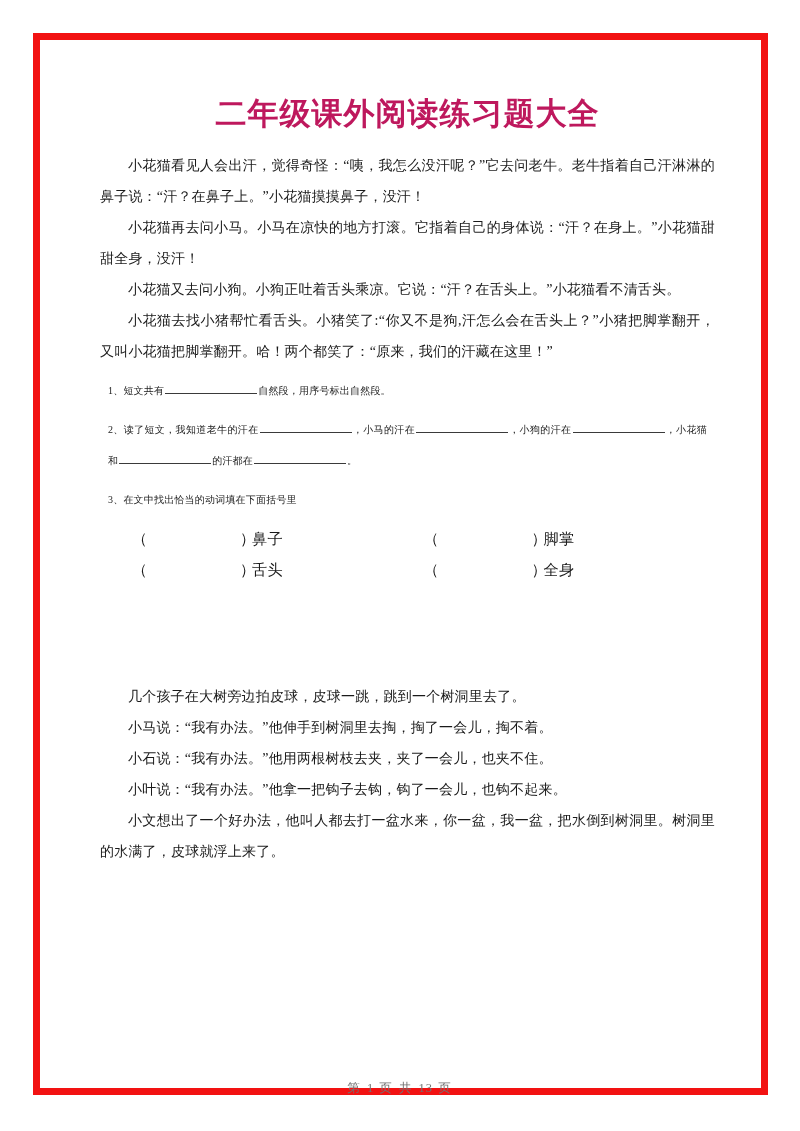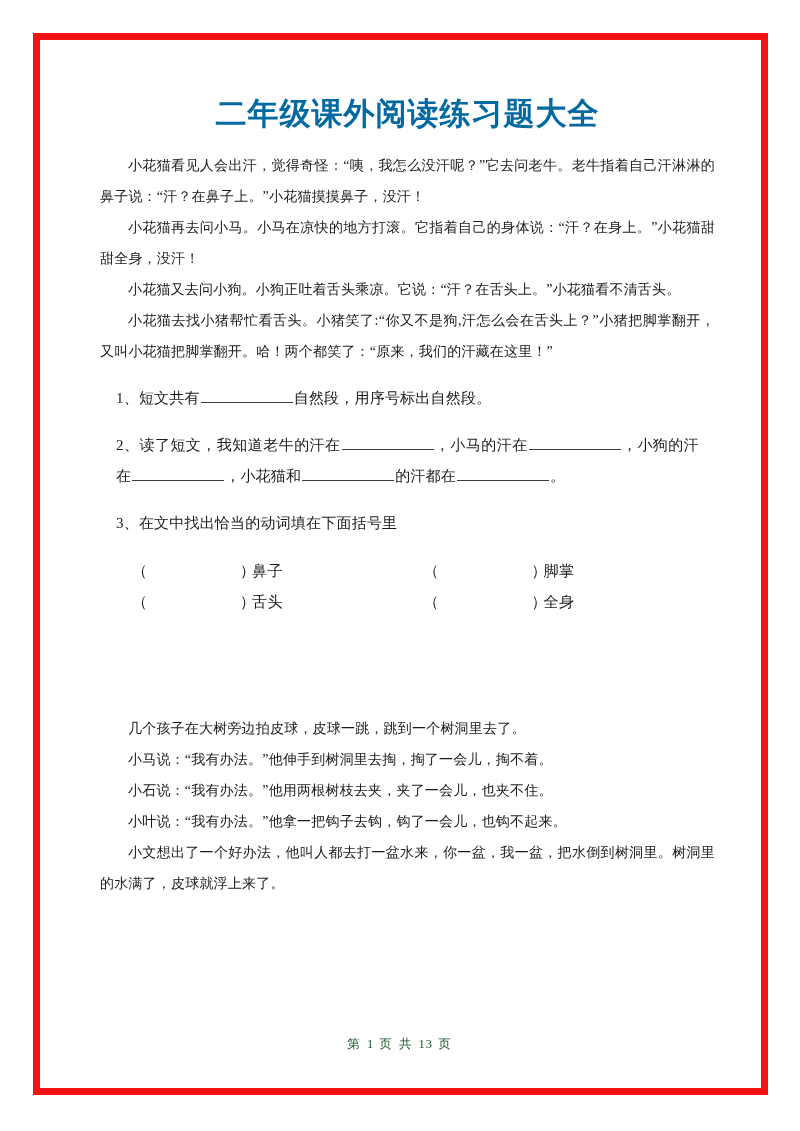--- a/index.html
+++ b/index.html
@@ -55,23 +55,23 @@
     line-height: 31px;
     text-align: justify;
     text-justify: inter-ideograph;
     margin: 0;
     text-indent: 2em;
     letter-spacing: 0.2px;
   }
 
   
   .qline {
-    font-size: 15px;
+    font-size: 10px;
     line-height: 31px;
-    margin: 16px;
+    margin: 8px;
     text-indent: 0;
     text-align: left;
     letter-spacing: 0.2px;
     white-space: normal;
     font-family: Liberation Serif, serif;
   }
   .qline.wrap {
     text-align: justify;
     text-justify: inter-ideograph;
   }
@@ -105,37 +105,37 @@
   .bracket-label { margin-left: 4px; }
 
   
   .gap-block { height: 96px; }
 
   
   #page-footer {
     position: absolute;
     left: 0;
     right: 0;
-    top: 1036px;
+    top: 1080px;
     text-align: center;
     font-size: 12.5px;
-    color: #14532d;
+    color: #737373;
     letter-spacing: 2px;
     font-family: "Liberation Serif", "DejaVu Serif", serif;
   }
   #page-footer .num { letter-spacing: 1px; }
 </style>
 </head>
 <body>
 
 <div id="page-frame" style="border-color: rgb(242, 18, 18);"></div>
 
 <div id="content">
 
-  <h1 class="doc-title" style="color: #0369a1;">二年级课外阅读练习题大全</h1>
+  <h1 class="doc-title" style="color: #be185d;">二年级课外阅读练习题大全</h1>
 
   <div>
     <p class="para">小花猫看见人会出汗，觉得奇怪：“咦，我怎么没汗呢？”它去问老牛。老牛指着自己汗淋淋的鼻子说：“汗？在鼻子上。”小花猫摸摸鼻子，没汗！</p>
     <p class="para">小花猫再去问小马。小马在凉快的地方打滚。它指着自己的身体说：“汗？在身上。”小花猫甜甜全身，没汗！</p>
     <p class="para">小花猫又去问小狗。小狗正吐着舌头乘凉。它说：“汗？在舌头上。”小花猫看不清舌头。</p>
     <p class="para">小花猫去找小猪帮忙看舌头。小猪笑了:“你又不是狗,汗怎么会在舌头上？”小猪把脚掌翻开，又叫小花猫把脚掌翻开。哈！两个都笑了：“原来，我们的汗藏在这里！”</p>
 
     <p class="qline"><span>1、</span><span>短文共有</span><span class="blank w-long"></span><span>自然段，用序号标出自然段。</span></p>
 
     <p class="qline wrap"><span>2、</span><span>读了短文，我知道老牛的汗在</span><span class="blank w-long"></span><span>，小马的汗在</span><span class="blank w-long"></span><span>，小狗的汗在</span><span class="blank w-long"></span><span>，小花猫和</span><span class="blank w-long"></span><span>的汗都在</span><span class="blank w-long"></span><span>。</span></p>

